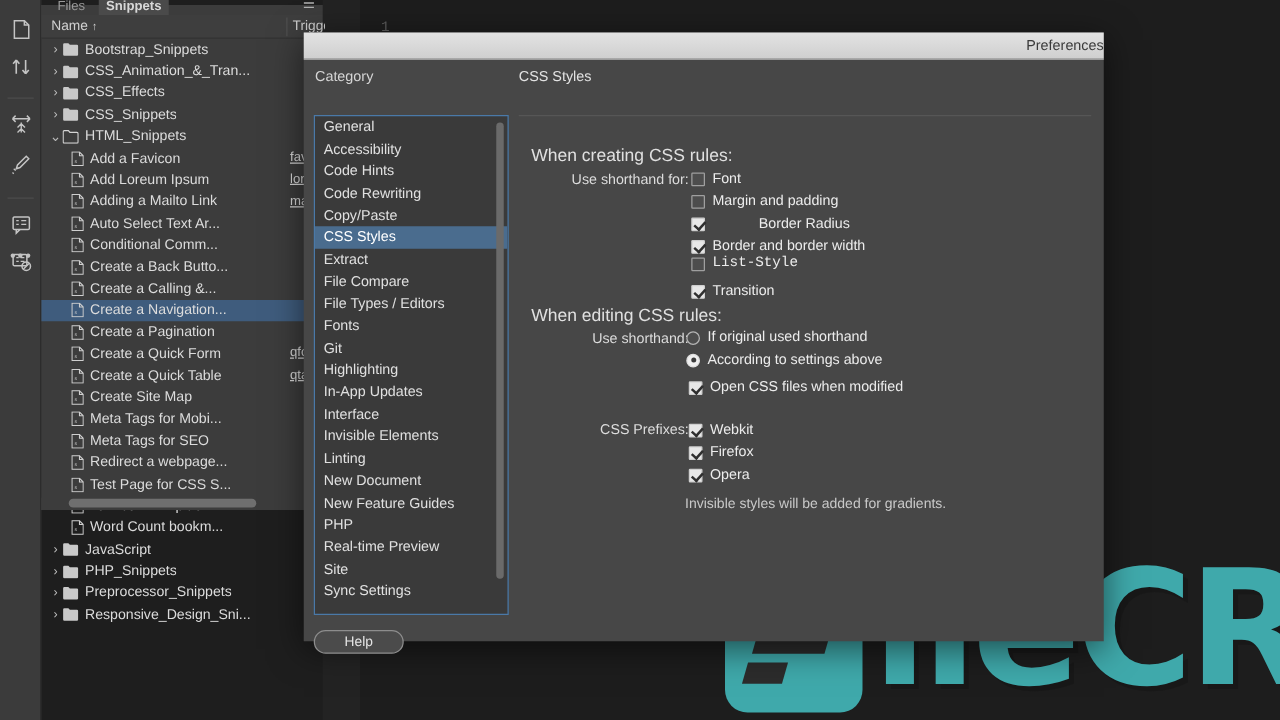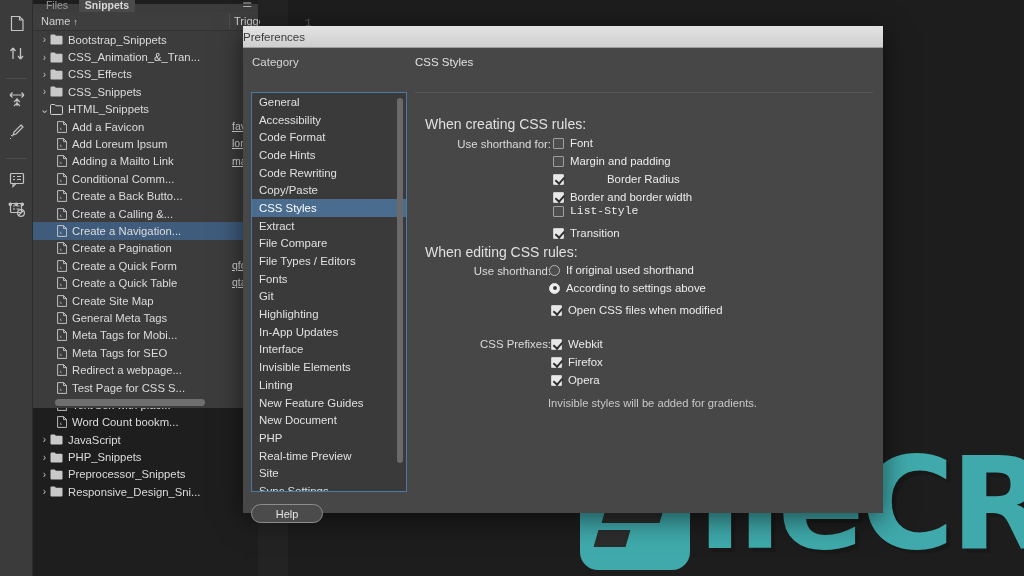--- a/index.html
+++ b/index.html
@@ -147,21 +147,21 @@
   
   .dialog {
     position: absolute; left: 243px; top: 26px; width: 640px; height: 487px;
     background: #474747;
     box-shadow: 0 6px 26px rgba(0,0,0,0.55);
   }
   .dlg-title {
     height: 22px; width: 100%;
     background: linear-gradient(#e3e3e3, #cfcfcf);
     border-bottom: 1px solid #9d9d9d;
-    display: flex; align-items: center; justify-content: flex-start;
+    display: flex; align-items: center; justify-content: flex-end;
     font-size: 11.5px; color: #3a3a3a;
   }
   .dlg-body { position: relative; height: 465px; }
 
   .lbl-category {
     position: absolute; left: 9px; top: 8px;
     font-size: 11.5px; color: #d5d5d5;
   }
   .cat-list {
     position: absolute; left: 8px; top: 44px; width: 156px; height: 400px;
@@ -412,20 +412,31 @@
         </div>
         <div class="row">
           <span style="flex: 0 0 auto; width: 24px;"></span>
           <span class="file-ico">
             <svg width="10" height="12" viewBox="0 0 10 12">
               <path d="M0.6 0.6h6l3 3v7.8H0.6z" fill="none" stroke="#cfcfcf" stroke-width="0.9"></path>
               <path d="M6.6 0.6v3h3" fill="none" stroke="#cfcfcf" stroke-width="0.9"></path>
               <text x="2.4" y="9" font-size="4" fill="#cfcfcf" font-family="monospace">s</text>
             </svg>
           </span>
+          <span class="row-label">Auto Select Text Ar...</span>
+        </div>
+        <div class="row">
+          <span style="flex: 0 0 auto; width: 24px;"></span>
+          <span class="file-ico">
+            <svg width="10" height="12" viewBox="0 0 10 12">
+              <path d="M0.6 0.6h6l3 3v7.8H0.6z" fill="none" stroke="#cfcfcf" stroke-width="0.9"></path>
+              <path d="M6.6 0.6v3h3" fill="none" stroke="#cfcfcf" stroke-width="0.9"></path>
+              <text x="2.4" y="9" font-size="4" fill="#cfcfcf" font-family="monospace">s</text>
+            </svg>
+          </span>
           <span class="row-label">Conditional Comm...</span>
         </div>
         <div class="row">
           <span style="flex: 0 0 auto; width: 24px;"></span>
           <span class="file-ico">
             <svg width="10" height="12" viewBox="0 0 10 12">
               <path d="M0.6 0.6h6l3 3v7.8H0.6z" fill="none" stroke="#cfcfcf" stroke-width="0.9"></path>
               <path d="M6.6 0.6v3h3" fill="none" stroke="#cfcfcf" stroke-width="0.9"></path>
               <text x="2.4" y="9" font-size="4" fill="#cfcfcf" font-family="monospace">s</text>
             </svg>
@@ -492,31 +503,20 @@
         <div class="row">
           <span style="flex: 0 0 auto; width: 24px;"></span>
           <span class="file-ico">
             <svg width="10" height="12" viewBox="0 0 10 12">
               <path d="M0.6 0.6h6l3 3v7.8H0.6z" fill="none" stroke="#cfcfcf" stroke-width="0.9"></path>
               <path d="M6.6 0.6v3h3" fill="none" stroke="#cfcfcf" stroke-width="0.9"></path>
               <text x="2.4" y="9" font-size="4" fill="#cfcfcf" font-family="monospace">s</text>
             </svg>
           </span>
           <span class="row-label">Create Site Map</span>
-        </div>
-        <div class="row">
-          <span style="flex: 0 0 auto; width: 24px;"></span>
-          <span class="file-ico">
-            <svg width="10" height="12" viewBox="0 0 10 12">
-              <path d="M0.6 0.6h6l3 3v7.8H0.6z" fill="none" stroke="#cfcfcf" stroke-width="0.9"></path>
-              <path d="M6.6 0.6v3h3" fill="none" stroke="#cfcfcf" stroke-width="0.9"></path>
-              <text x="2.4" y="9" font-size="4" fill="#cfcfcf" font-family="monospace">s</text>
-            </svg>
-          </span>
-          <span class="row-label">General Meta Tags</span>
         </div>
         <div class="row">
           <span style="flex: 0 0 auto; width: 24px;"></span>
           <span class="file-ico">
             <svg width="10" height="12" viewBox="0 0 10 12">
               <path d="M0.6 0.6h6l3 3v7.8H0.6z" fill="none" stroke="#cfcfcf" stroke-width="0.9"></path>
               <path d="M6.6 0.6v3h3" fill="none" stroke="#cfcfcf" stroke-width="0.9"></path>
               <text x="2.4" y="9" font-size="4" fill="#cfcfcf" font-family="monospace">s</text>
             </svg>
           </span>
@@ -634,23 +634,20 @@
 
       <div class="cat-list">
         <div id="cat-items">
             <div class="cat-item">
               <span>General</span>
             </div>
             <div class="cat-item">
               <span>Accessibility</span>
             </div>
             <div class="cat-item">
-              <span>Code Format</span>
-            </div>
-            <div class="cat-item">
               <span>Code Hints</span>
             </div>
             <div class="cat-item">
               <span>Code Rewriting</span>
             </div>
             <div class="cat-item">
               <span>Copy/Paste</span>
             </div>
             <div class="cat-item active">
               <span>CSS Styles</span>
@@ -679,24 +676,24 @@
             <div class="cat-item">
               <span>Interface</span>
             </div>
             <div class="cat-item">
               <span>Invisible Elements</span>
             </div>
             <div class="cat-item">
               <span>Linting</span>
             </div>
             <div class="cat-item">
+              <span>New Document</span>
+            </div>
+            <div class="cat-item">
               <span>New Feature Guides</span>
-            </div>
-            <div class="cat-item">
-              <span>New Document</span>
             </div>
             <div class="cat-item">
               <span>PHP</span>
             </div>
             <div class="cat-item">
               <span>Real-time Preview</span>
             </div>
             <div class="cat-item">
               <span>Site</span>
             </div>

